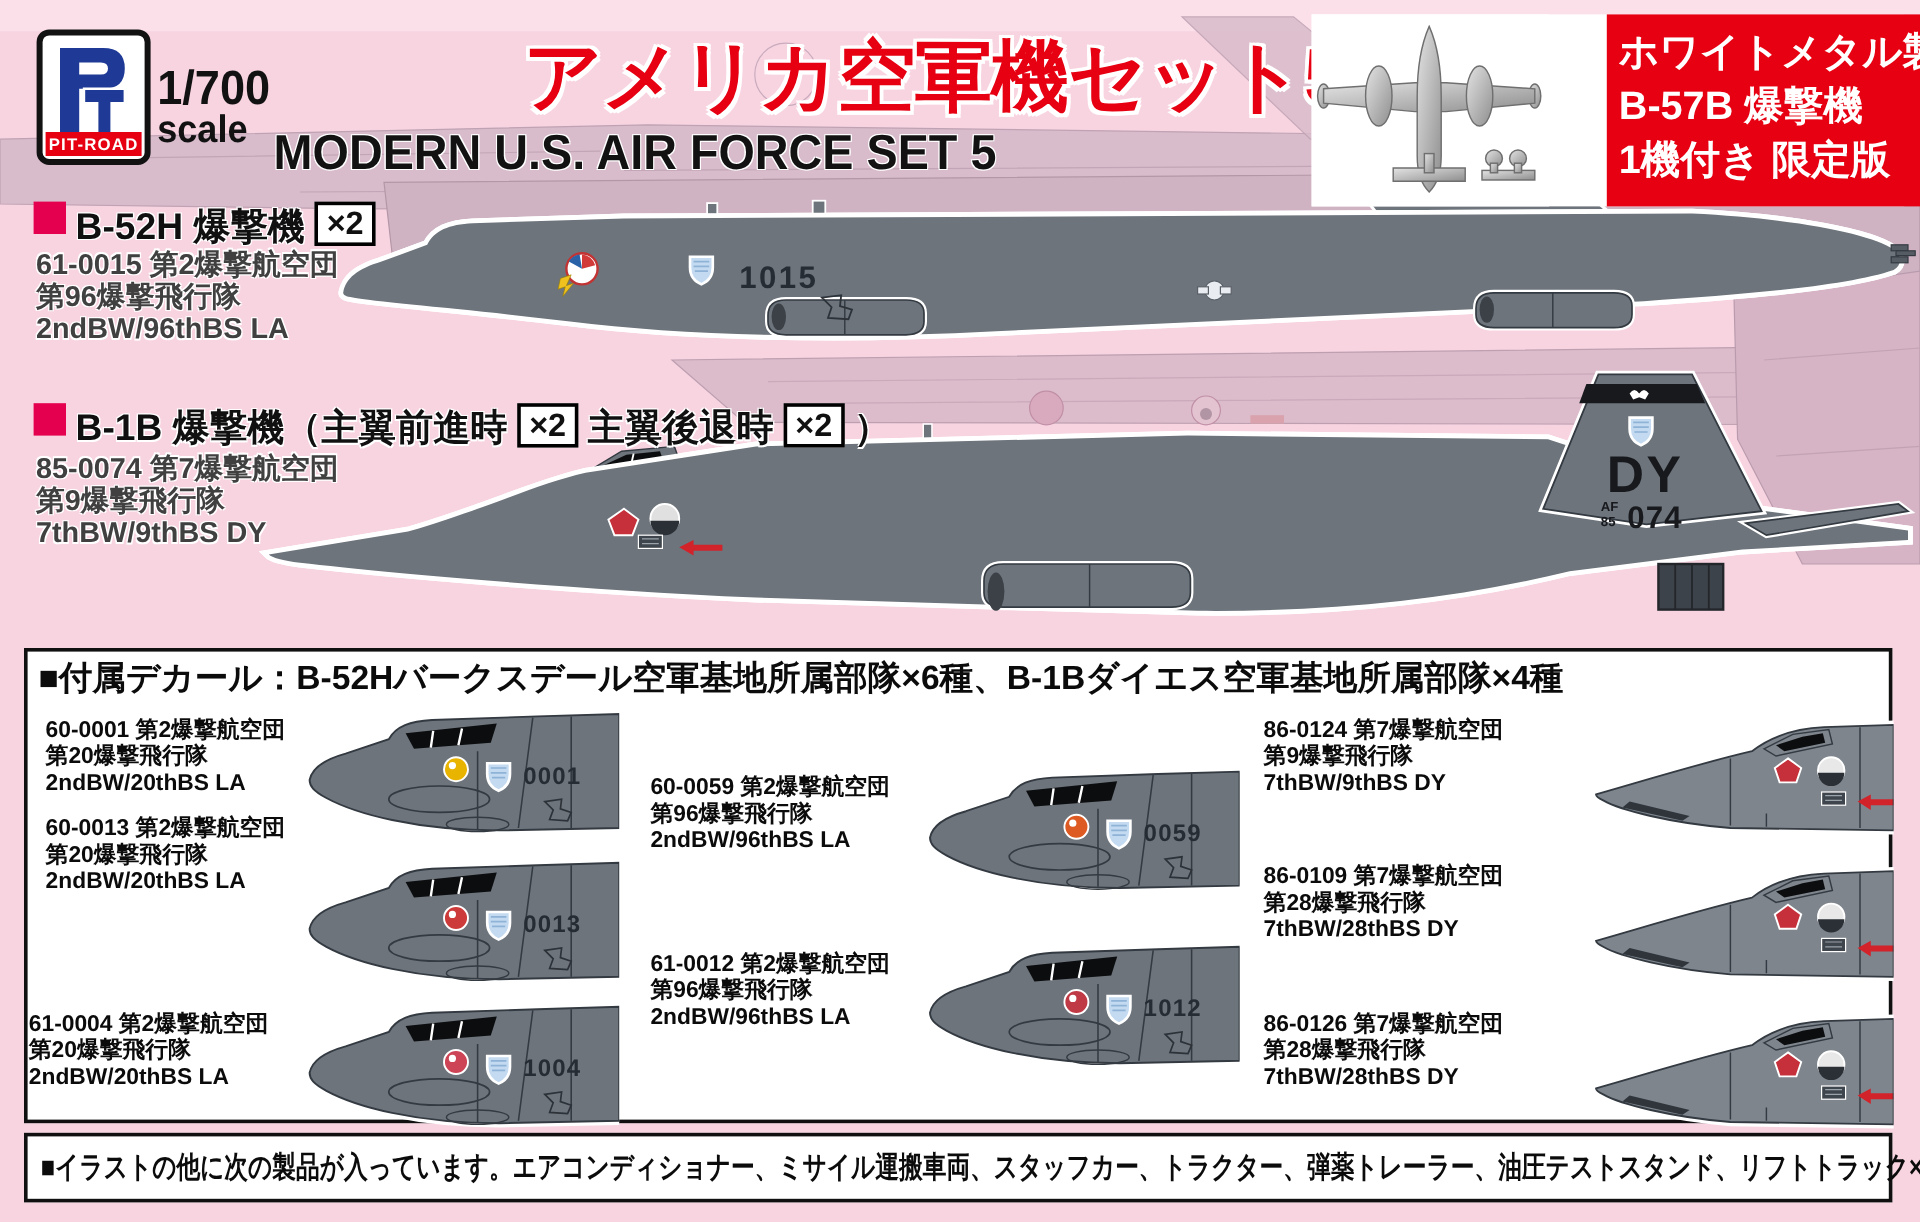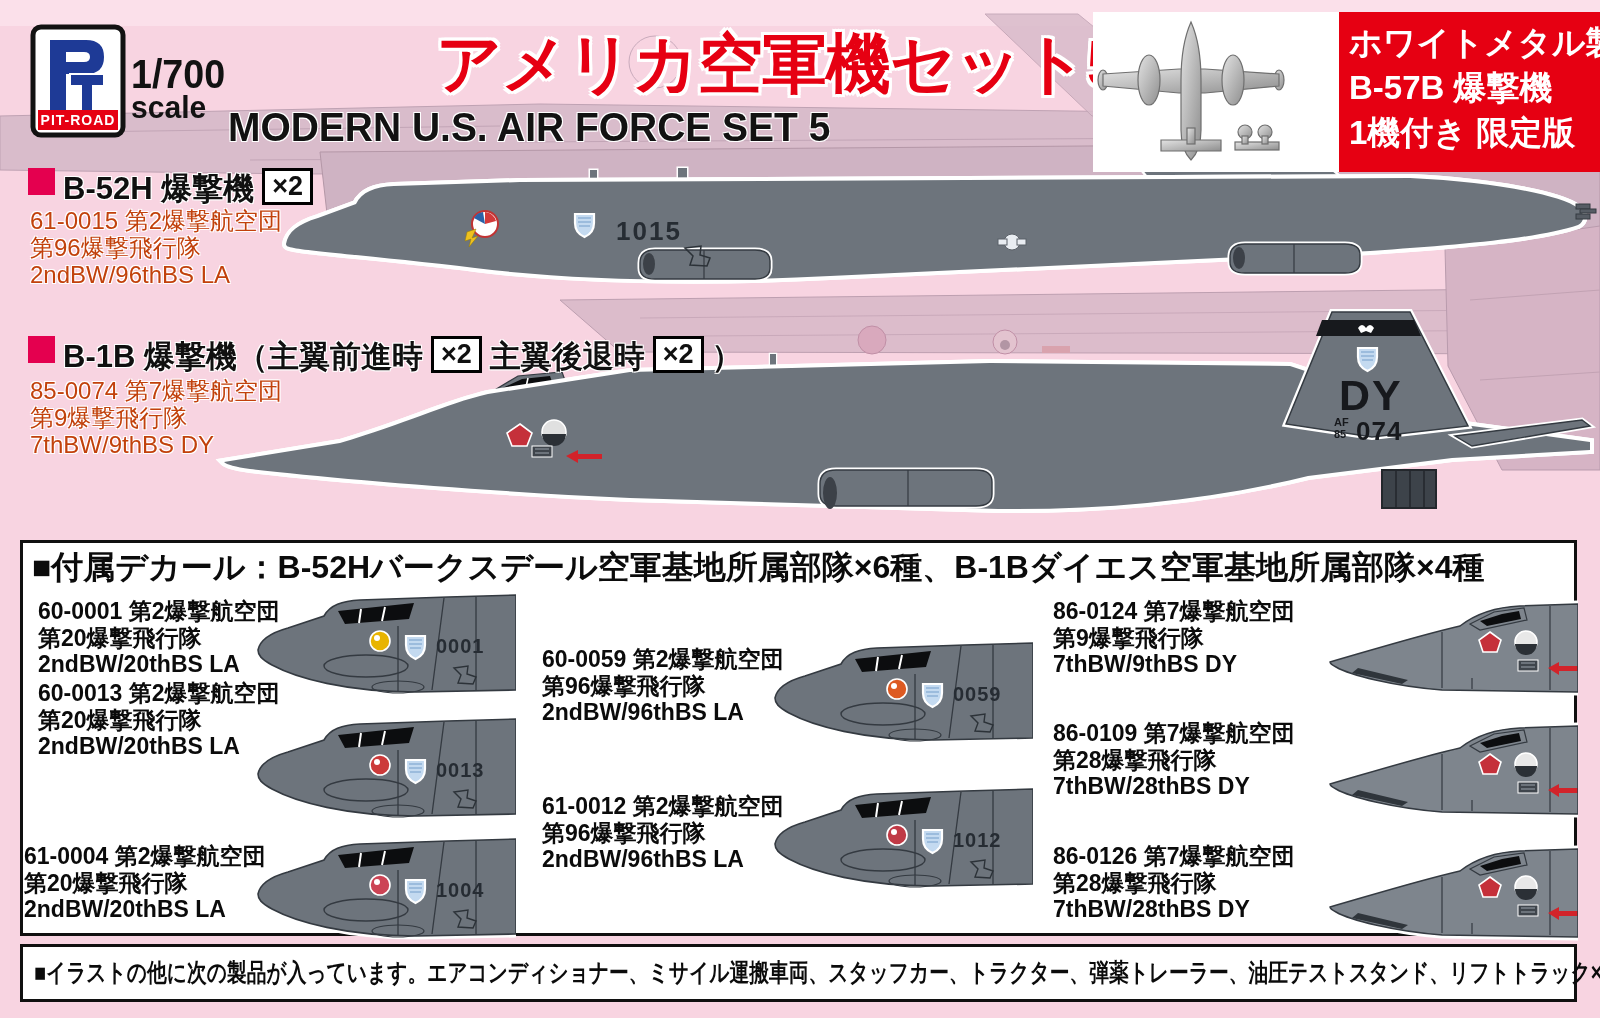--- a/index.html
+++ b/index.html
@@ -25,26 +25,26 @@
   .promo-red{flex:1;background:#e60012;color:#fff;font-weight:700;font-size:33px;line-height:1.36;padding:9px 8px 0 10px;white-space:nowrap;margin-left:48px;}
 
   
   .sec-label{display:flex;align-items:flex-start;gap:8px;font-size:31px;font-weight:700;color:#101010;white-space:nowrap;}
   .bullet{width:27px;height:27px;background:#e4004f;flex:0 0 auto;}
   .qty{border:3px solid #000;background:#fff;padding:0 7px;font-size:27px;font-weight:700;line-height:1.15;}
   .sec1-label{left:28px;top:168px;}
   .sec1-info{left:30px;top:208px;}
   .sec2-label{left:28px;top:336px;}
   .sec2-info{left:30px;top:378px;}
-  .info{font-size:24px;font-weight:400;color:#c2410c;line-height:1.12;white-space:nowrap;}
+  .info{font-size:24px;font-weight:700;color:#404040;line-height:1.12;white-space:nowrap;}
 
   
   .panel{left:20px;top:540px;width:1557px;height:396px;background:#fff;border:3px solid #101010;box-sizing:border-box;overflow:hidden;}
-  .panel-header{left:32px;top:546px;font-size:32px;font-weight:700;color:#0b0b0b;white-space:nowrap;}
-  .entry{font-size:23px;font-weight:700;color:#0b0b0b;line-height:1.16;white-space:nowrap;}
+  .panel-header{left:32px;top:546px;font-size:28px;font-weight:700;color:#0b0b0b;white-space:nowrap;}
+  .entry{font-size:19px;font-weight:700;color:#0b0b0b;line-height:1.16;white-space:nowrap;}
   .e0{left:38px;top:598px;} .e1{left:38px;top:680px;} .e2{left:24px;top:843px;}
   .e3{left:542px;top:646px;} .e4{left:542px;top:793px;}
   .e5{left:1053px;top:598px;} .e6{left:1053px;top:720px;} .e7{left:1053px;top:843px;}
 
   .footer{left:20px;top:944px;width:1557px;height:58px;background:#fff;border:3px solid #101010;box-sizing:border-box;}
   .footer-text{left:34px;top:956px;font-size:25px;font-weight:700;color:#0b0b0b;white-space:nowrap;transform:scaleX(.79);transform-origin:left top;}
 
   
   .nose{position:absolute;}
   .n-l0{left:248px;top:586px;} .n-l1{left:248px;top:710px;} .n-l2{left:248px;top:830px;}

